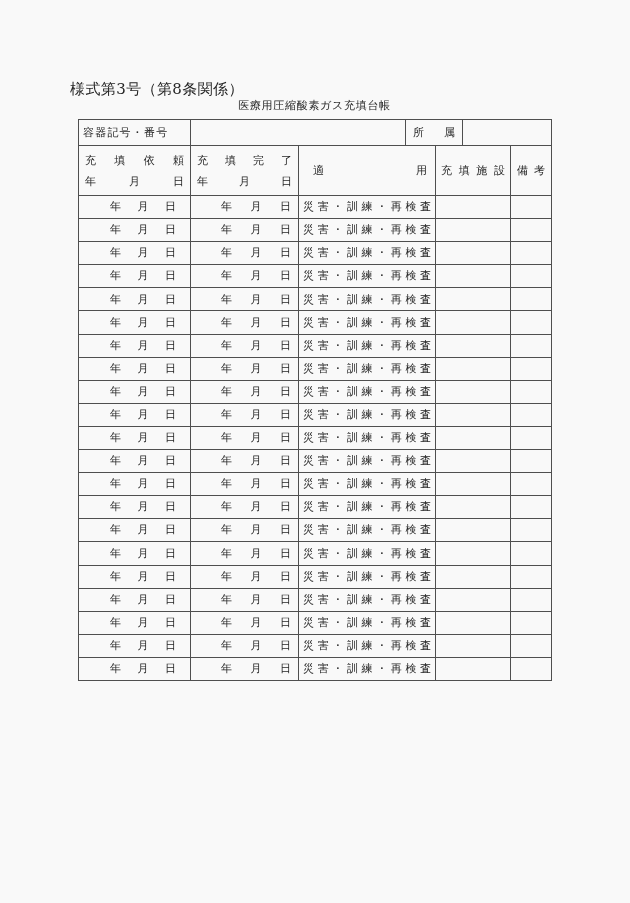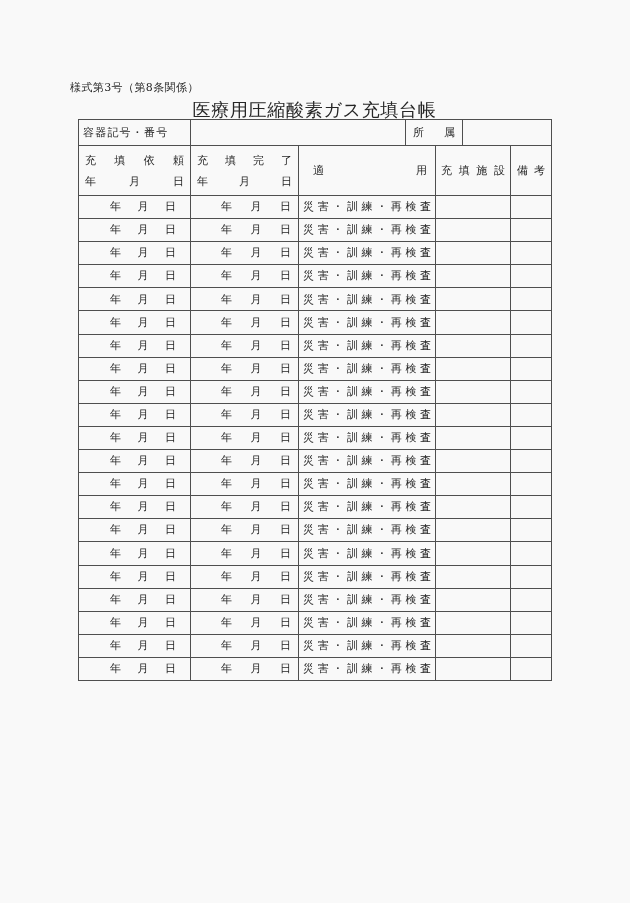--- a/index.html
+++ b/index.html
@@ -9,30 +9,30 @@
     font-family: "DejaVu Serif", "Liberation Serif", serif;
     color: #262626;
     position: relative;
     overflow: hidden;
   }
   .page { position: absolute; inset: 0; }
 
   .form-number {
     position: absolute;
     left: 70px; top: 80px;
-    font-size: 11px;
+    font-size: 15px;
     letter-spacing: 0.4px;
     white-space: nowrap;
   }
   .doc-title {
     position: absolute;
     left: 78px; top: 98px;
     width: 473px;
     text-align: center;
-    font-size: 18px;
+    font-size: 11px;
     letter-spacing: 0.7px;
     white-space: nowrap;
   }
 
   table.ledger {
     position: absolute;
     left: 78px; top: 119px;
     width: 473px;
     border-collapse: collapse;
     table-layout: fixed;

